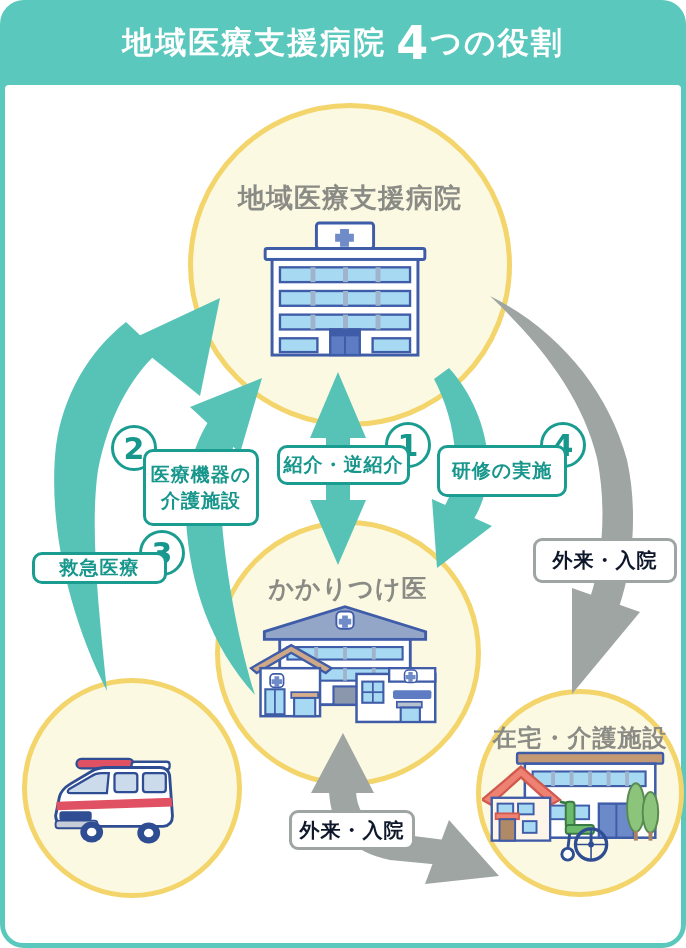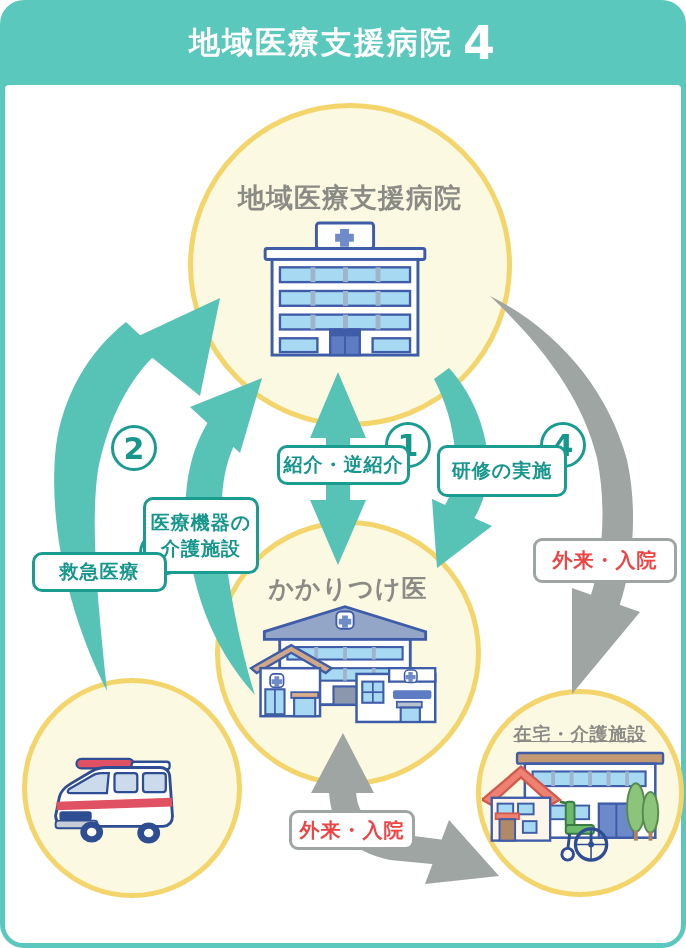--- a/index.html
+++ b/index.html
@@ -20,30 +20,31 @@
   .badge-box{position:absolute;z-index:5;background:#fff;border:3px solid #1b9c91;
              border-radius:10px;display:flex;align-items:center;justify-content:center;
              color:#17968c;font-weight:800;font-size:19px;letter-spacing:1px;
              box-sizing:border-box;text-align:center;line-height:1.35;}
   .badge-num{position:absolute;z-index:4;width:46px;height:46px;border-radius:50%;
              background:#fff;border:3px solid #1b9c91;box-sizing:border-box;
              display:flex;align-items:center;justify-content:center;
              color:#17968c;font-weight:800;font-size:30px;}
   .flow-box{position:absolute;z-index:5;background:#fff;border:3px solid #9ea5a3;
             border-radius:9px;display:flex;align-items:center;justify-content:center;
-            color:#ef4444;font-weight:700;font-size:20px;letter-spacing:1px;
+            color:#0f172a;font-weight:700;font-size:20px;letter-spacing:1px;
             box-sizing:border-box;}
 </style>
 </head>
 <body>
 
 <div class="frame">
   <div class="header">
     <span class="t-pre">地域医療支援病院</span>
     <span class="t-num">4</span>
+    <span class="t-suf">つの役割</span>
   </div>
   <div class="canvas"></div>
 </div>
 
 <div class="node" style="left:188px;top:103px;width:314px;height:314px;">
   <div class="node-label" style="top:72px;font-size:27px;">地域医療支援病院</div>
   <svg class="illu" style="left:63px;top:113px;" width="178" height="138" viewBox="0 0 180 140">
     <rect x="61" y="2" width="58" height="26" rx="3" fill="#fff" stroke="#3f5ca8" stroke-width="3"></rect>
     <path d="M85 8 h9 v5 h5 v8 h-5 v5 h-9 v-5 h-5 v-8 h5 Z" fill="#6f8cc9"></path>
     <rect x="9" y="28" width="162" height="11" rx="2" fill="#fff" stroke="#3f5ca8" stroke-width="3"></rect>
@@ -127,21 +128,21 @@
     <rect x="12" y="57" width="34" height="10" rx="3" fill="#2f4d92"></rect>
     <rect x="8" y="67" width="44" height="8" rx="3" fill="#c6cdd6" stroke="#2f4d92" stroke-width="2"></rect>
     <ellipse cx="46" cy="79" rx="12" ry="11" fill="#2f4d92"></ellipse>
     <ellipse cx="46" cy="79" rx="5" ry="4.5" fill="#fff"></ellipse>
     <ellipse cx="106" cy="80" rx="12" ry="11" fill="#2f4d92"></ellipse>
     <ellipse cx="106" cy="80" rx="5" ry="4.5" fill="#fff"></ellipse>
   </svg>
 </div>
 
 <div class="node" style="left:476px;top:689px;width:198px;height:198px;">
-  <div class="node-label" style="top:28px;font-size:18px;text-decoration:underline;">在宅・介護施設</div>
+  <div class="node-label" style="top:28px;font-size:24px;">在宅・介護施設</div>
   <svg class="illu" style="left:1px;top:53px;" width="185" height="122" viewBox="0 0 190 125">
     <rect x="36" y="6" width="150" height="11" rx="2" fill="#c49a74" stroke="#3f5ca8" stroke-width="2.4"></rect>
     <rect x="44" y="17" width="134" height="76" fill="#fff" stroke="#3f5ca8" stroke-width="2.6"></rect>
     <rect x="52" y="25" width="116" height="15" fill="#a7daf2" stroke="#3f5ca8" stroke-width="2.2"></rect>
     <g fill="#9fb4cc">
       <rect x="71" y="25" width="4" height="15"></rect>
         <rect x="90" y="25" width="4" height="15"></rect>
       <rect x="109" y="25" width="4" height="15"></rect>
         <rect x="128" y="25" width="4" height="15"></rect>
         <rect x="147" y="25" width="4" height="15"></rect>
@@ -190,25 +191,25 @@
 
   <polygon fill="#9ea5a3" points="343,733 311,793 374,793"></polygon>
   <path fill="#9ea5a3" d="M329,791 C331,830 351,852 390,860 L442,865 L445,840 L398,834 C367,827 357,812 356,791 Z"></path>
   <polygon fill="#9ea5a3" points="499,876 425,884 449,820"></polygon>
 </svg>
 
 <div class="badge-num" style="left:385px;top:422px;">1</div>
 <div class="badge-box" style="left:277px;top:445px;width:133px;height:40px;">紹介・逆紹介</div>
 
 <div class="badge-num" style="left:111px;top:425px;">2</div>
-<div class="badge-box" style="left:143px;top:449px;width:116px;height:77px;flex-direction:column;margin-top:48px;">
+<div class="badge-box" style="left:143px;top:449px;width:116px;height:77px;flex-direction:column;">
   <span>医療機器の</span>
   <span>介護施設</span>
 </div>
 
 <div class="badge-num" style="left:139px;top:530px;">3</div>
-<div class="badge-box" style="left:32px;top:552px;width:135px;height:40px;">救急医療</div>
+<div class="badge-box" style="left:32px;top:552px;width:135px;height:32px;">救急医療</div>
 
 <div class="badge-num" style="left:540px;top:422px;">4</div>
 <div class="badge-box" style="left:437px;top:445px;width:130px;height:52px;">研修の実施</div>
 
 <div class="flow-box" style="left:533px;top:538px;width:144px;height:45px;">外来・入院</div>
 <div class="flow-box" style="left:289px;top:810px;width:126px;height:40px;">外来・入院</div>
 
 </body></html>

